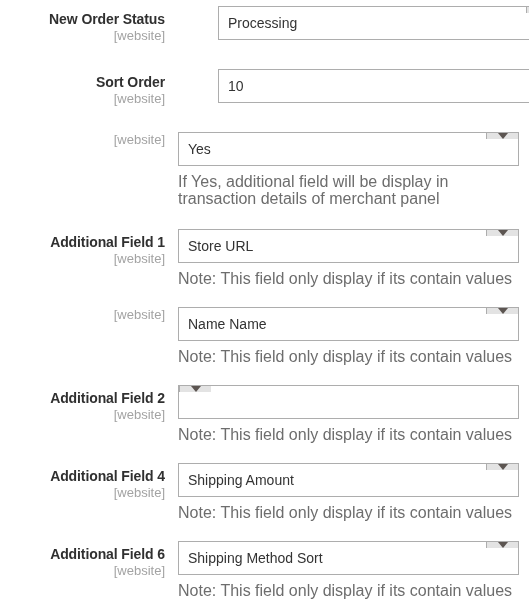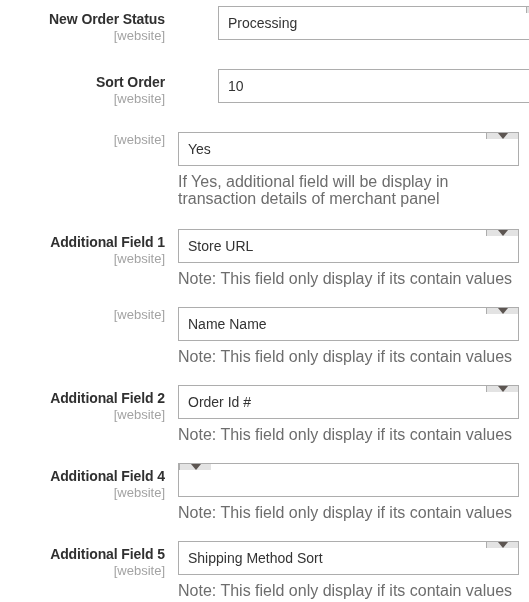--- a/index.html
+++ b/index.html
@@ -206,47 +206,47 @@
     </div>
   </div>
 
   <div class="field-row row-gap-sm">
     <div class="label-col">
       <span class="field-label">Additional Field 2</span>
       <span class="scope-label">[website]</span>
     </div>
     <div class="control-col">
       <div class="select-wrap">
-        <div class="select-value">Order Id #</div>
         <div class="select-arrow-btn">
           <span class="caret"></span>
         </div>
       </div>
       <div class="note">Note: This field only display if its contain values</div>
     </div>
   </div>
 
   <div class="field-row row-gap-sm">
     <div class="label-col">
       <span class="field-label">Additional Field 4</span>
       <span class="scope-label">[website]</span>
     </div>
     <div class="control-col">
       <div class="select-wrap">
+        <div class="select-value">Shipping Amount</div>
         <div class="select-arrow-btn">
           <span class="caret"></span>
         </div>
       </div>
       <div class="note">Note: This field only display if its contain values</div>
     </div>
   </div>
 
   <div class="field-row">
     <div class="label-col">
-      <span class="field-label">Additional Field 5</span>
+      <span class="field-label">Additional Field 6</span>
       <span class="scope-label">[website]</span>
     </div>
     <div class="control-col">
       <div class="select-wrap">
         <div class="select-value">Shipping Method Sort</div>
         <div class="select-arrow-btn">
           <span class="caret"></span>
         </div>
       </div>
       <div class="note">Note: This field only display if its contain values</div>

